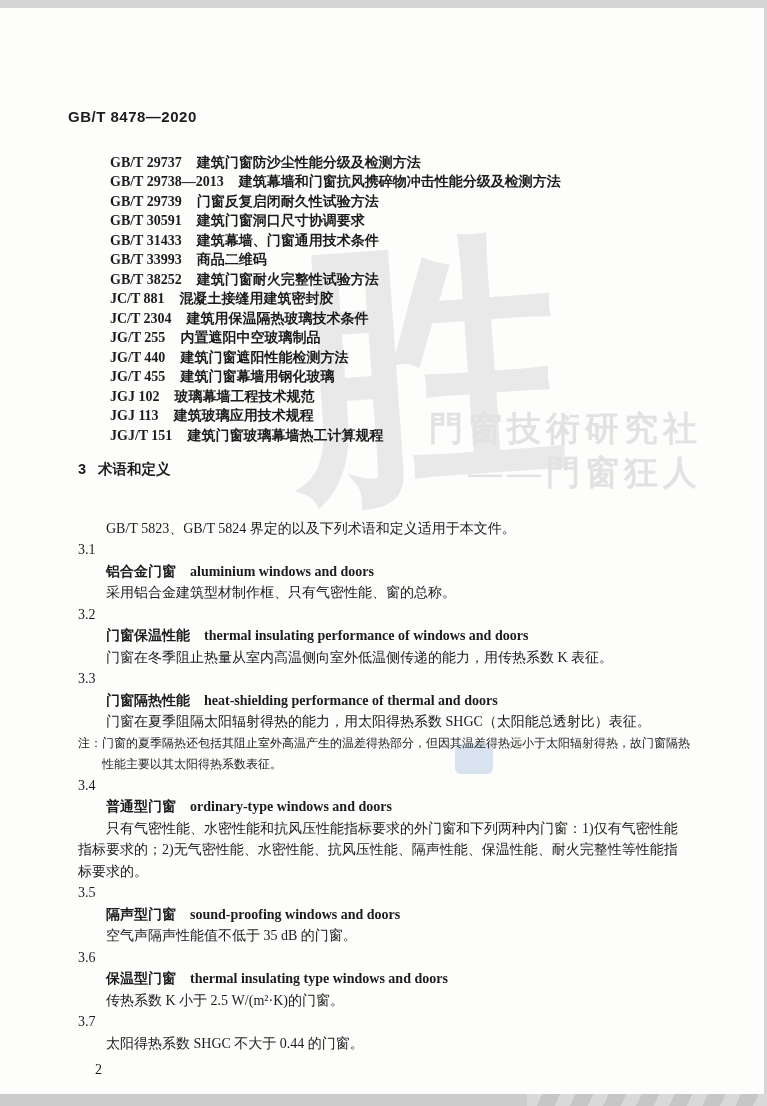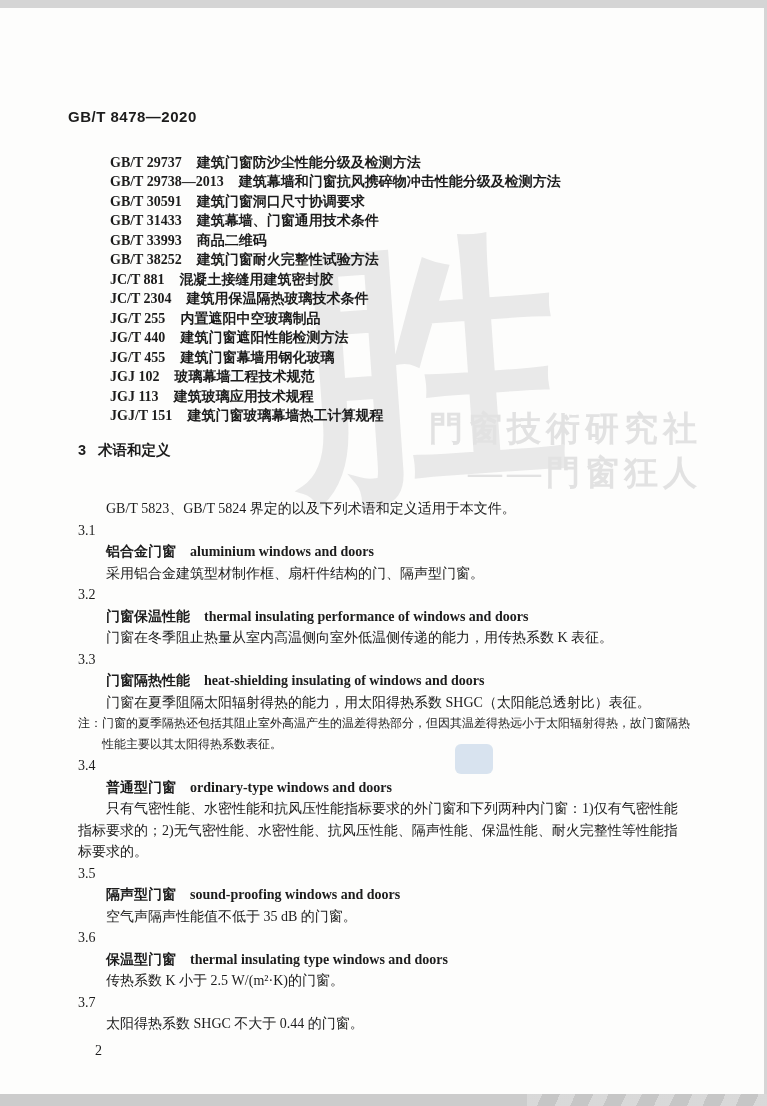--- a/index.html
+++ b/index.html
@@ -88,20 +88,21 @@
   <div class="wm-text wm-line2">——門窗狂人</div>
   <div class="wm-logo"></div>
 
   <div class="content">
 
     <div class="doc-header">GB/T 8478—2020</div>
 
     <div class="std-list">
       <div class="std-row"><span class="std-code">GB/T 29737</span><span>建筑门窗防沙尘性能分级及检测方法</span></div>
       <div class="std-row"><span class="std-code">GB/T 29738—2013</span><span>建筑幕墙和门窗抗风携碎物冲击性能分级及检测方法</span></div>
+      <div class="std-row"><span class="std-code">GB/T 29739</span><span>门窗反复启闭耐久性试验方法</span></div>
       <div class="std-row"><span class="std-code">GB/T 30591</span><span>建筑门窗洞口尺寸协调要求</span></div>
       <div class="std-row"><span class="std-code">GB/T 31433</span><span>建筑幕墙、门窗通用技术条件</span></div>
       <div class="std-row"><span class="std-code">GB/T 33993</span><span>商品二维码</span></div>
       <div class="std-row"><span class="std-code">GB/T 38252</span><span>建筑门窗耐火完整性试验方法</span></div>
       <div class="std-row"><span class="std-code">JC/T 881</span><span>混凝土接缝用建筑密封胶</span></div>
       <div class="std-row"><span class="std-code">JC/T 2304</span><span>建筑用保温隔热玻璃技术条件</span></div>
       <div class="std-row"><span class="std-code">JG/T 255</span><span>内置遮阳中空玻璃制品</span></div>
       <div class="std-row"><span class="std-code">JG/T 440</span><span>建筑门窗遮阳性能检测方法</span></div>
       <div class="std-row"><span class="std-code">JG/T 455</span><span>建筑门窗幕墙用钢化玻璃</span></div>
       <div class="std-row"><span class="std-code">JGJ 102</span><span>玻璃幕墙工程技术规范</span></div>
@@ -111,32 +112,32 @@
 
     <div class="section-heading">
       <span class="sec-num">3</span><span>术语和定义</span>
     </div>
 
     <div class="intro">GB/T 5823、GB/T 5824 界定的以及下列术语和定义适用于本文件。</div>
 
     <div>
       <div class="term-num">3.1</div>
       <div class="term-line"><span>铝合金门窗</span><span class="term-en">aluminium windows and doors</span></div>
-      <div class="term-def">采用铝合金建筑型材制作框、扇杆件结构的门、隔声型门窗。</div>
+      <div class="term-def">采用铝合金建筑型材制作框、只有气密性能、窗的总称。</div>
     </div>
 
     <div>
       <div class="term-num">3.2</div>
       <div class="term-line"><span>门窗保温性能</span><span class="term-en">thermal insulating performance of windows and doors</span></div>
       <div class="term-def">门窗在冬季阻止热量从室内高温侧向室外低温侧传递的能力，用传热系数 K 表征。</div>
     </div>
 
     <div>
       <div class="term-num">3.3</div>
-      <div class="term-line"><span>门窗隔热性能</span><span class="term-en">heat-shielding insulating of windows and doors</span></div>
+      <div class="term-line"><span>门窗隔热性能</span><span class="term-en">heat-shielding performance of thermal and doors</span></div>
       <div class="term-def">门窗在夏季阻隔太阳辐射得热的能力，用太阳得热系数 SHGC（太阳能总透射比）表征。</div>
       <div class="term-note">注：门窗的夏季隔热还包括其阻止室外高温产生的温差得热部分，但因其温差得热远小于太阳辐射得热，故门窗隔热性能主要以其太阳得热系数表征。</div>
     </div>
 
     <div>
       <div class="term-num">3.4</div>
       <div class="term-line"><span>普通型门窗</span><span class="term-en">ordinary-type windows and doors</span></div>
       <div class="term-def">只有气密性能、水密性能和抗风压性能指标要求的外门窗和下列两种内门窗：1)仅有气密性能指标要求的；2)无气密性能、水密性能、抗风压性能、隔声性能、保温性能、耐火完整性等性能指标要求的。</div>
     </div>
 

